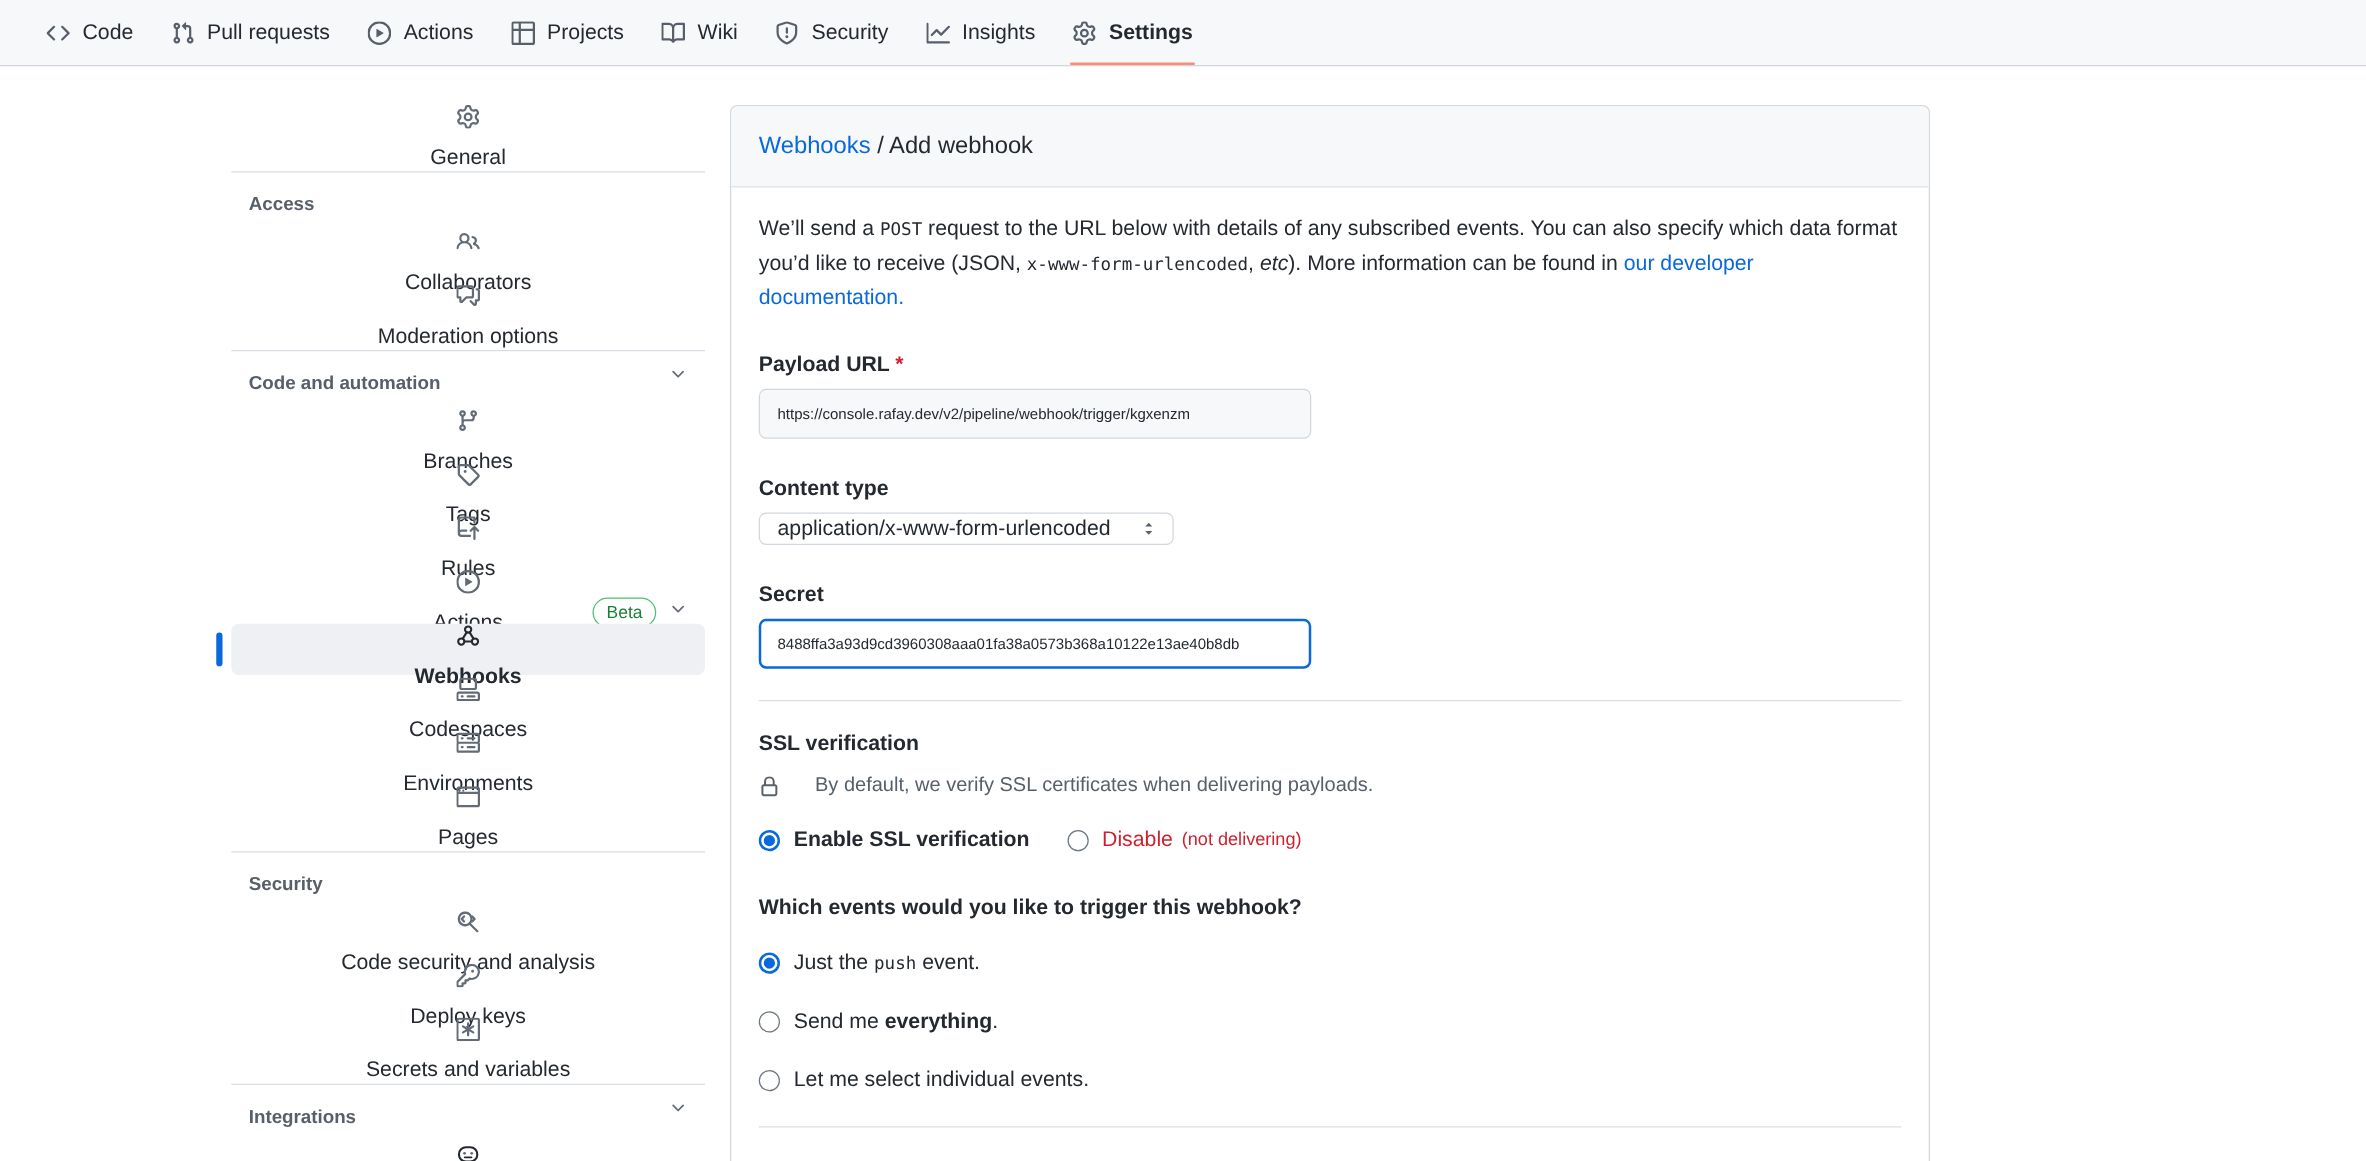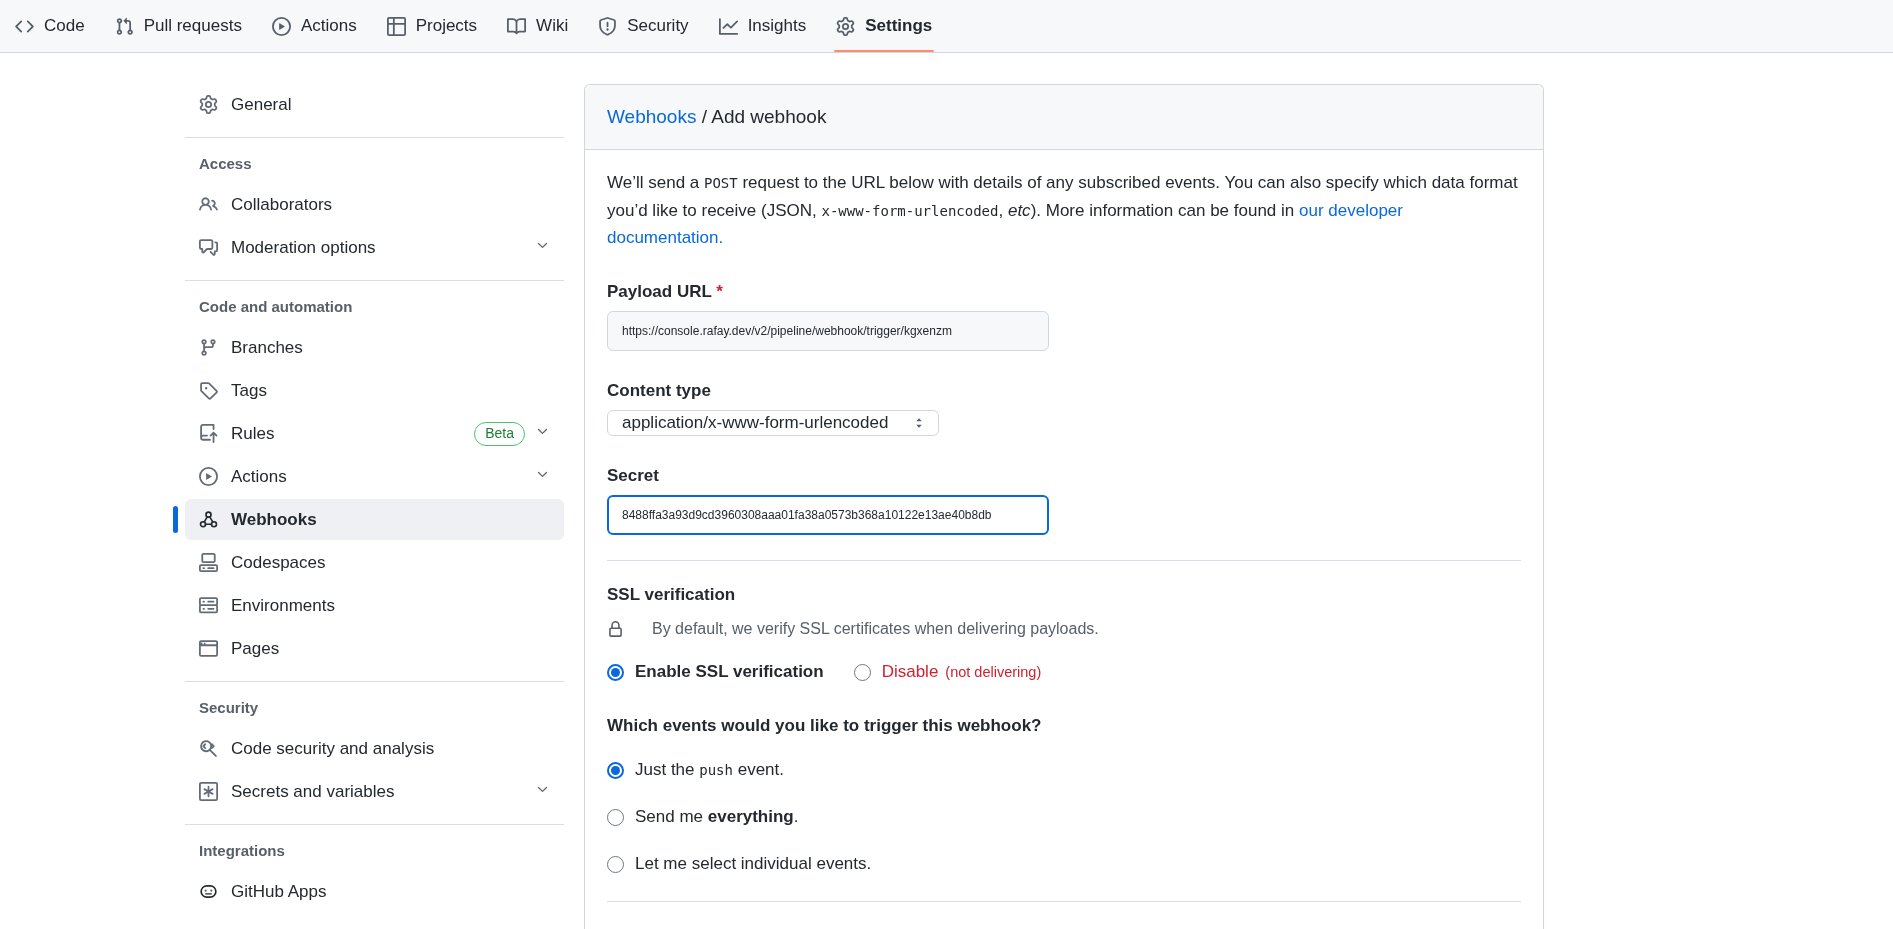--- a/index.html
+++ b/index.html
@@ -1,35 +1,35 @@
 <!DOCTYPE html>
 <html><head>
 <meta charset="utf-8">
 <style>
   * { margin:0; padding:0; box-sizing:border-box; }
   html,body { width:1893px; height:929px; overflow:hidden; background:#ffffff;
               font-family:"Liberation Sans", sans-serif; color:#24292f; }
 
   
   .topnav { height:53px; background:#f6f8fa; border-bottom:1px solid #d0d7de;
-            display:flex; align-items:stretch; }
+            display:flex; align-items:stretch; padding-left:22px; }
   .nav-item { position:relative; display:flex; align-items:center; gap:10px;
               padding:0 15px; font-size:17px; color:#24292f; cursor:pointer; white-space:nowrap; }
   .nav-item svg { width:19px; height:19px; fill:#57606a; flex:none; }
   .nav-item.active { font-weight:bold; }
   .nav-item.active::after { content:""; position:absolute; left:13px; right:13px; bottom:0;
                             height:2px; border-radius:3px; background:#fd8c73; }
 
   
   .layout { display:flex; align-items:flex-start; padding:31px 0 0 179px; }
 
   
   .sidebar { width:385px; flex:none; }
   .sb-item { position:relative; display:flex; align-items:center; gap:13px; height:41px;
-             margin:0 0 2px 6px; padding:0 14px; border-radius:6px; font-size:17px; cursor:pointer; }
+             margin:0 0 2px 6px; padding:0 14px; border-radius:6px; font-size:17px; cursor:pointer;flex-direction:column; }
   .sb-item svg { width:19px; height:19px; fill:#636c76; flex:none; }
   .sb-item.active { background:#eef0f3; font-weight:bold; }
   .sb-item.active::before { content:""; position:absolute; left:-12px; top:7px; width:5px;
                             height:27px; border-radius:3px; background:#0969da; }
   .sb-right { margin-left:auto; display:flex; align-items:center; gap:10px; }
   .beta-badge { font-size:14px; font-weight:normal; color:#1a7f37; border:1px solid #4ac26b;
                 border-radius:999px; padding:1px 10px 2px; line-height:19px; }
   .chev svg { width:15px; height:15px; fill:#636c76; }
   .sb-divider { height:1px; background:#d8dee4; margin:12px 0 15px 6px; }
   .sb-header { font-size:15px; font-weight:bold; color:#57606a; padding:2px 14px 12px 20px; }
@@ -304,20 +304,26 @@
 
     <div class="sb-header">Security</div>
     <div class="sb-item">
       <svg>
           <use href="#i-codescan"></use>
         </svg>
       <span>Code security and analysis</span>
     </div>
     <div class="sb-item">
       <svg>
+          <use href="#i-key"></use>
+        </svg>
+      <span>Deploy keys</span>
+    </div>
+    <div class="sb-item">
+      <svg>
           <use href="#i-asterisk"></use>
         </svg>
       <span>Secrets and variables</span>
       <span class="sb-right">
           <span class="chev"><svg>
               <use href="#i-chevron-down"></use>
             </svg></span>
         </span>
     </div>
     <div class="sb-divider"></div>

